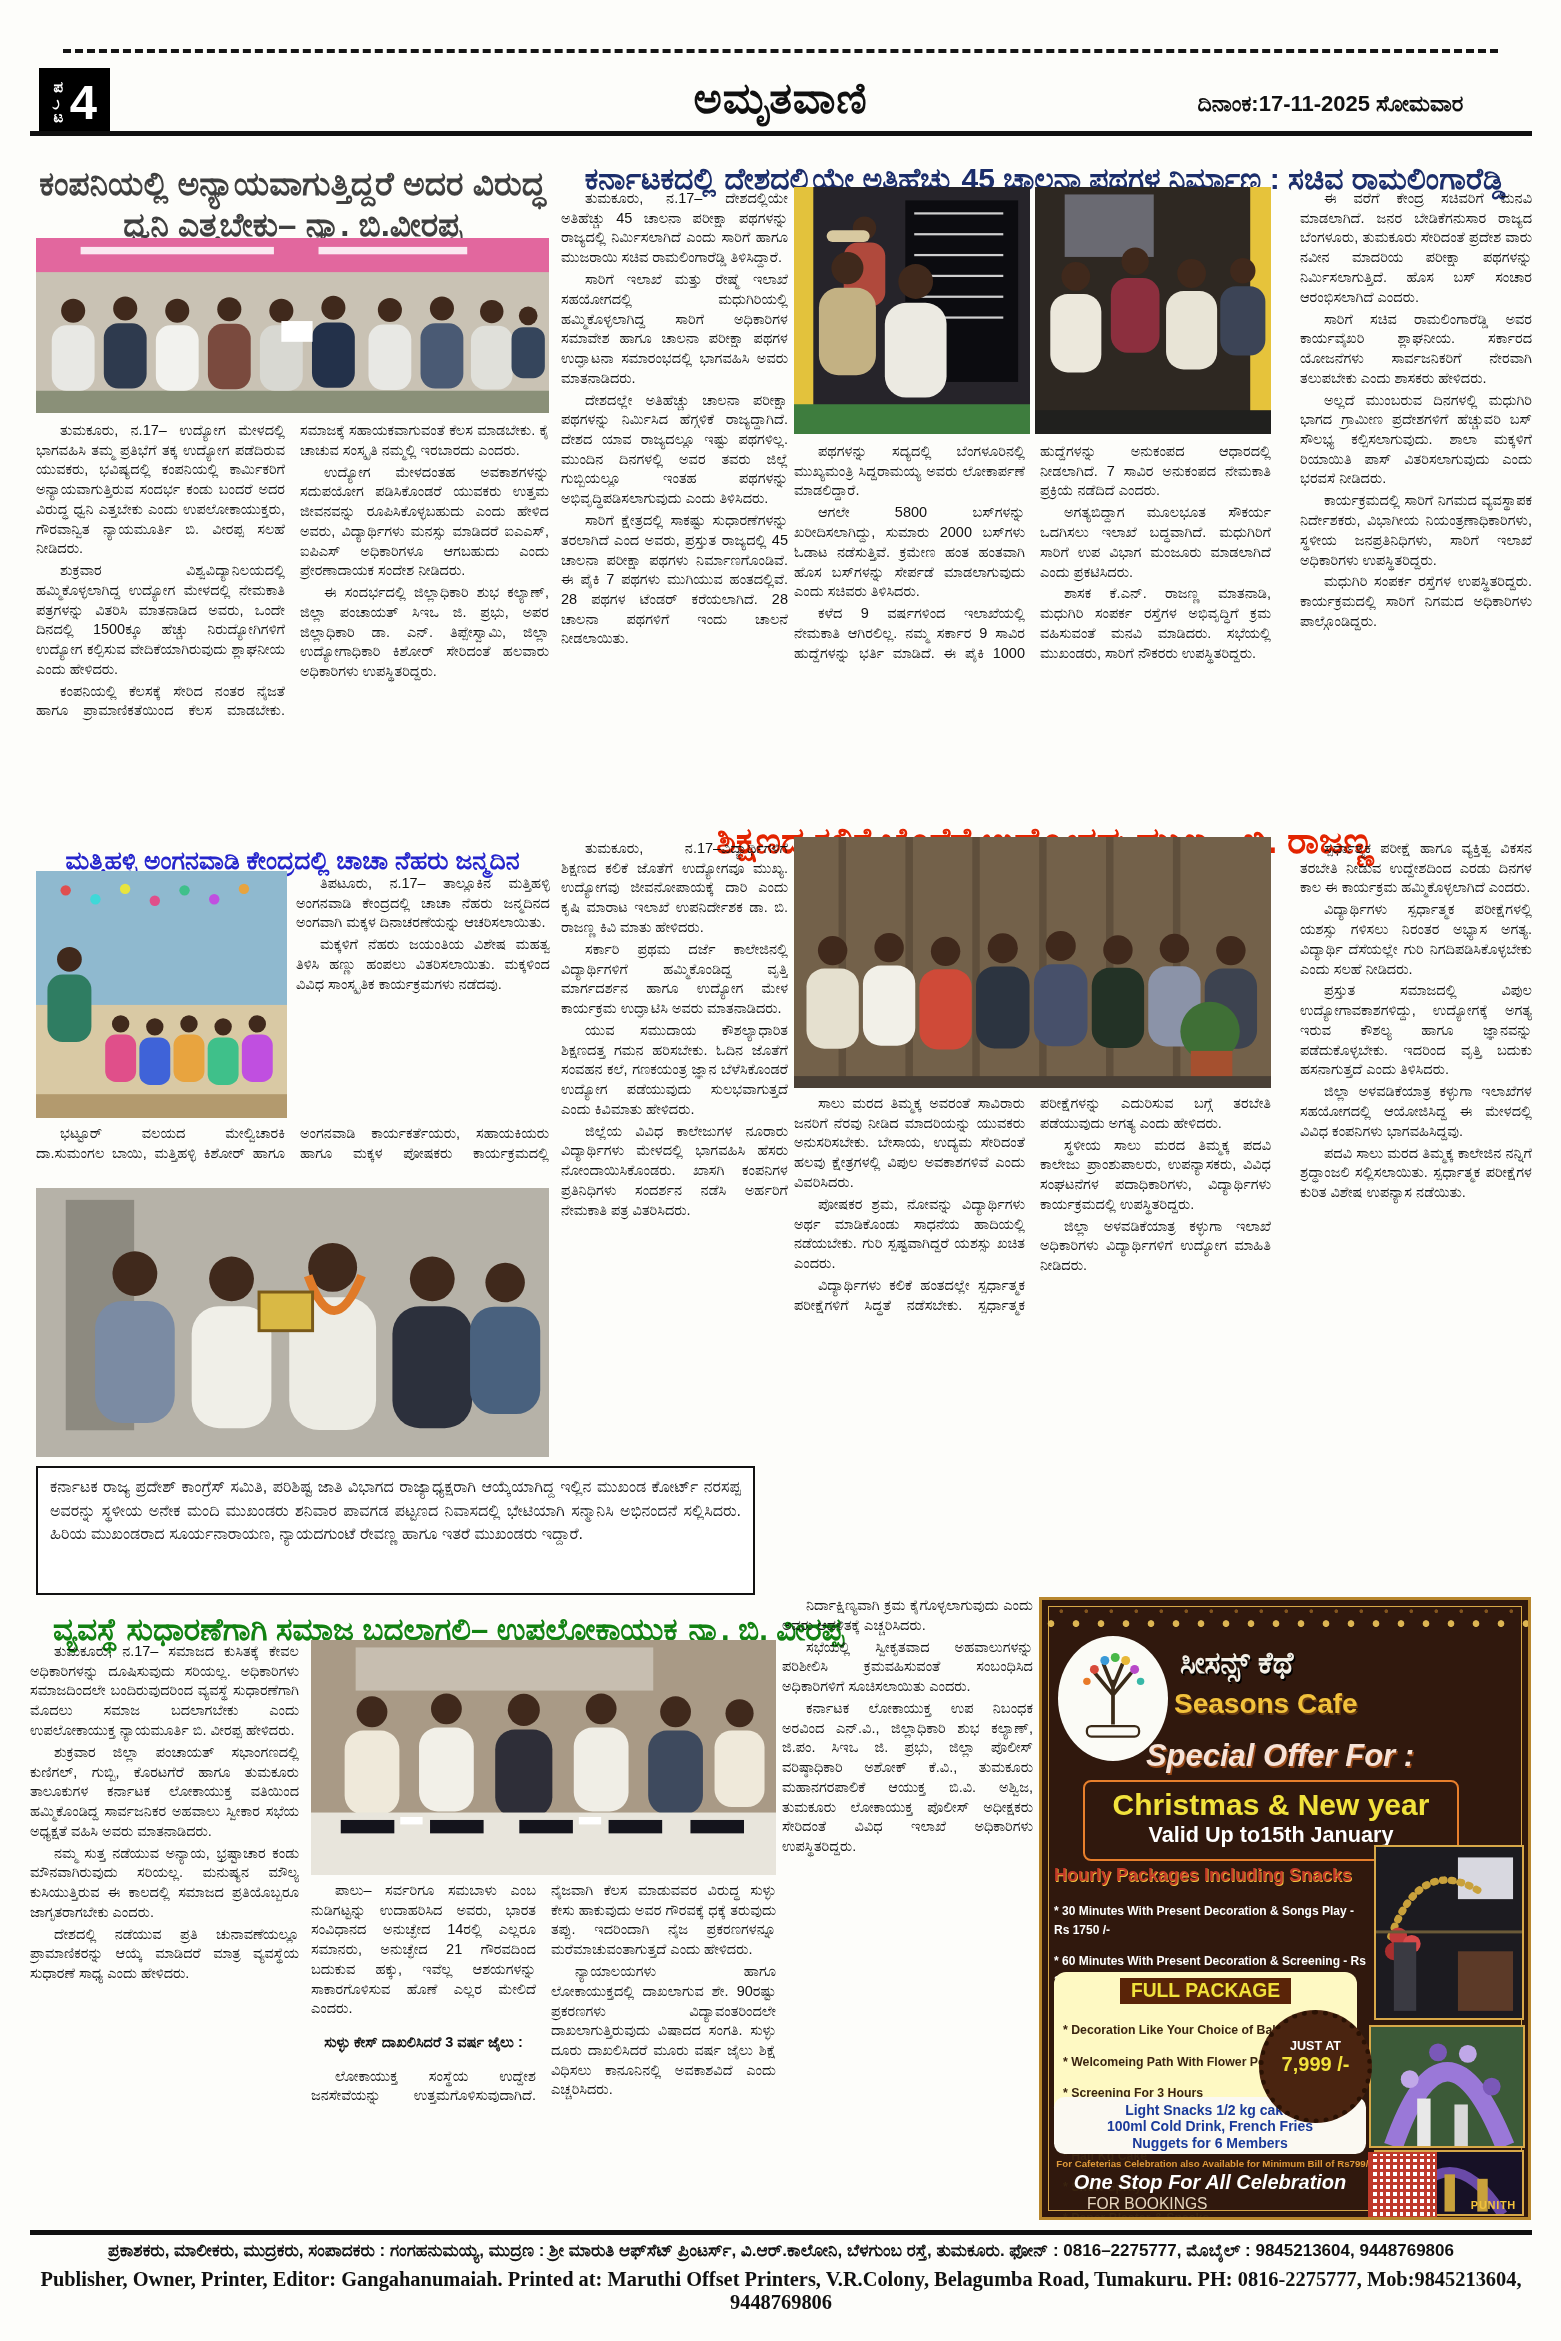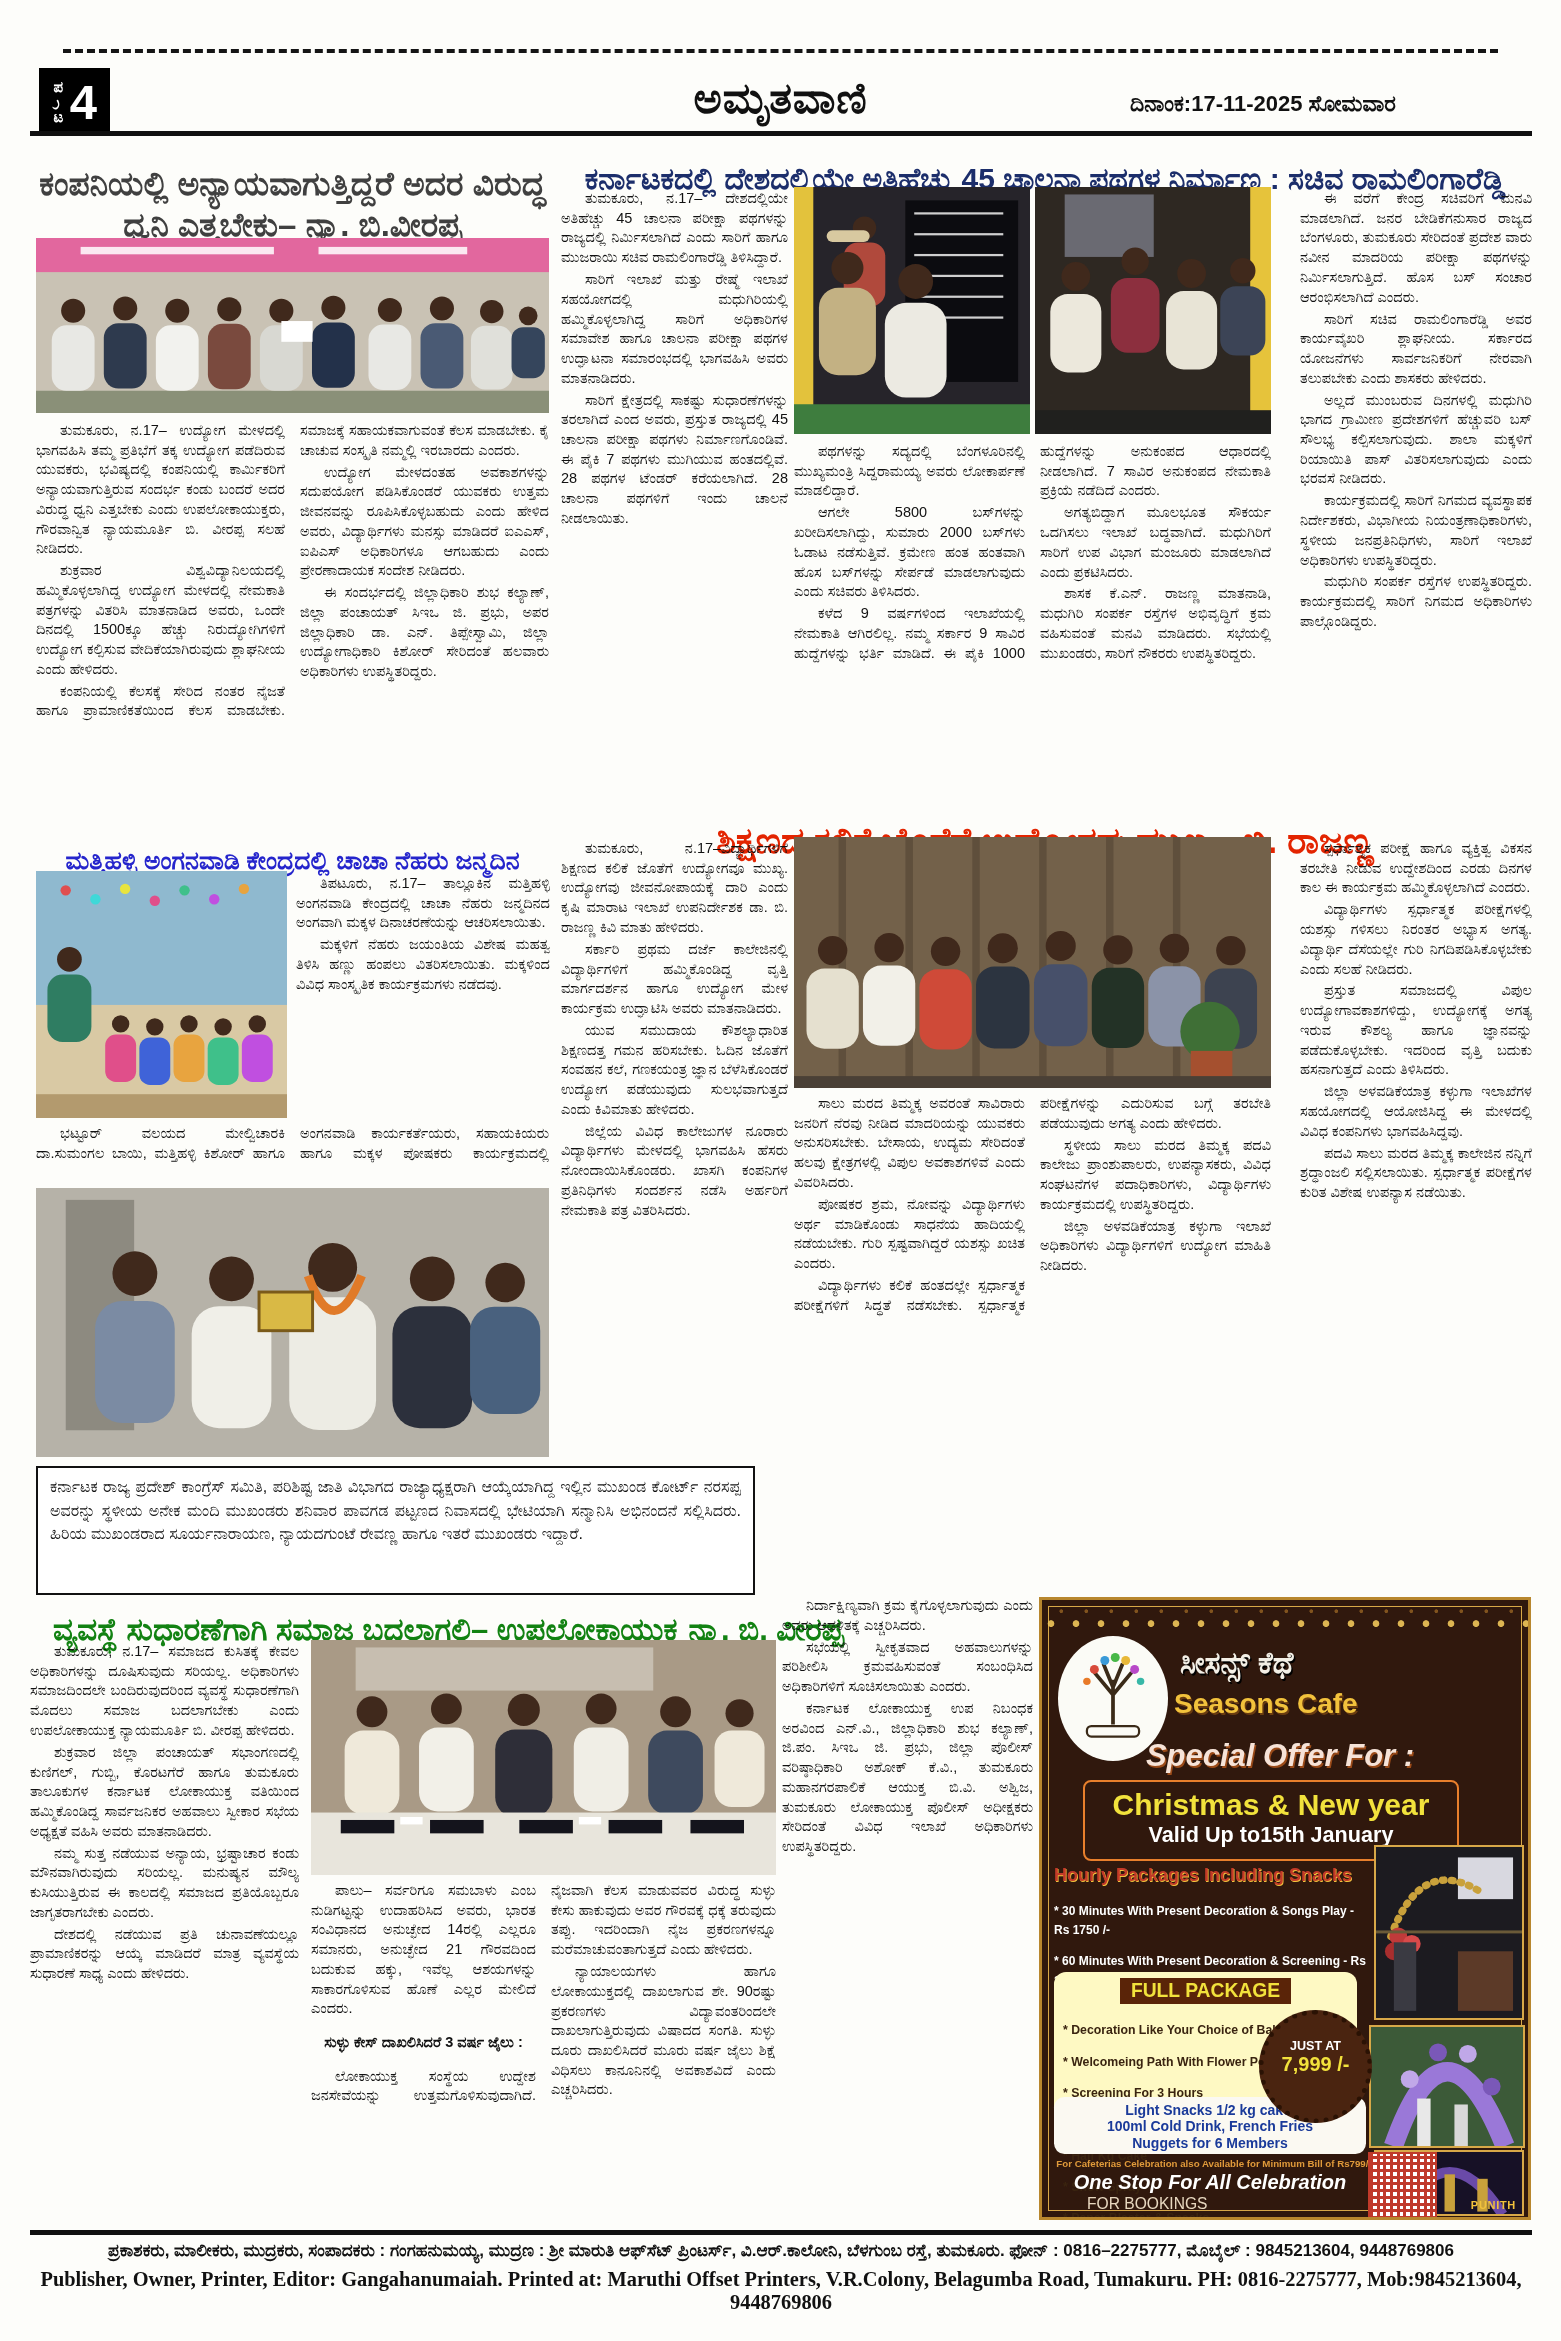--- a/index.html
+++ b/index.html
@@ -6,21 +6,21 @@
   body{width:1561px;height:2342px;position:relative;background:#fdfdfa;
        font-family:"Liberation Sans",sans-serif;color:#111;overflow:hidden;}
   .abs{position:absolute;}
   
   .topdash{left:63px;top:49px;width:1435px;border-top:4.5px dashed #151515;}
   .pagebox{left:39px;top:68px;width:71px;height:68px;background:#000;color:#fff;
            display:flex;align-items:center;justify-content:center;gap:3px;}
   .pagebox .lbl{font-size:15px;font-weight:bold;writing-mode:vertical-rl;text-orientation:upright;line-height:1;}
   .pagebox .num{font-size:49px;font-weight:900;line-height:1;}
   .masthead{left:0;top:74px;width:1561px;text-align:center;font-size:43px;font-weight:900;letter-spacing:0.7px;}
-  .dateline{left:1130px;top:91px;width:401px;text-align:left;font-size:22px;font-weight:bold;}
+  .dateline{left:1130px;top:91px;width:401px;text-align:center;font-size:22px;font-weight:bold;}
   .toprule{left:30px;top:131px;width:1502px;height:4.5px;background:#101010;}
   
   .hl{font-weight:900;text-align:center;line-height:1.25;}
   .hl-a{left:30px;top:141px;width:525px;font-size:33px;color:#404040;}
   .hl-b{left:559px;top:140px;width:972px;font-size:30px;color:#1c2e6b;}
   .hl-c{left:559px;top:794px;width:972px;font-size:36px;color:#e32400;}
   .hl-d{left:30px;top:828px;width:525px;font-size:25px;color:#2525cc;}
   .hl-e{left:36px;top:1590px;width:825px;font-size:31px;color:#128212;}
   
   .col{position:absolute;text-align:justify;overflow:hidden;font-size:14.5px;line-height:1.36;}
@@ -123,20 +123,21 @@
     <p>ಶುಕ್ರವಾರ ವಿಶ್ವವಿದ್ಯಾನಿಲಯದಲ್ಲಿ ಹಮ್ಮಿಕೊಳ್ಳಲಾಗಿದ್ದ ಉದ್ಯೋಗ ಮೇಳದಲ್ಲಿ ನೇಮಕಾತಿ ಪತ್ರಗಳನ್ನು ವಿತರಿಸಿ ಮಾತನಾಡಿದ ಅವರು, ಒಂದೇ ದಿನದಲ್ಲಿ 1500ಕ್ಕೂ ಹೆಚ್ಚು ನಿರುದ್ಯೋಗಿಗಳಿಗೆ ಉದ್ಯೋಗ ಕಲ್ಪಿಸುವ ವೇದಿಕೆಯಾಗಿರುವುದು ಶ್ಲಾಘನೀಯ ಎಂದು ಹೇಳಿದರು.</p>
     <p>ಕಂಪನಿಯಲ್ಲಿ ಕೆಲಸಕ್ಕೆ ಸೇರಿದ ನಂತರ ನೈಜತೆ ಹಾಗೂ ಪ್ರಾಮಾಣಿಕತೆಯಿಂದ ಕೆಲಸ ಮಾಡಬೇಕು. ಸಮಾಜಕ್ಕೆ ಸಹಾಯಕವಾಗುವಂತೆ ಕೆಲಸ ಮಾಡಬೇಕು. ಕೈ ಚಾಚುವ ಸಂಸ್ಕೃತಿ ನಮ್ಮಲ್ಲಿ ಇರಬಾರದು ಎಂದರು.</p>
     <p>ಉದ್ಯೋಗ ಮೇಳದಂತಹ ಅವಕಾಶಗಳನ್ನು ಸದುಪಯೋಗ ಪಡಿಸಿಕೊಂಡರೆ ಯುವಕರು ಉತ್ತಮ ಜೀವನವನ್ನು ರೂಪಿಸಿಕೊಳ್ಳಬಹುದು ಎಂದು ಹೇಳಿದ ಅವರು, ವಿದ್ಯಾರ್ಥಿಗಳು ಮನಸ್ಸು ಮಾಡಿದರೆ ಐಎಎಸ್, ಐಪಿಎಸ್ ಅಧಿಕಾರಿಗಳೂ ಆಗಬಹುದು ಎಂದು ಪ್ರೇರಣಾದಾಯಕ ಸಂದೇಶ ನೀಡಿದರು.</p>
     <p>ಈ ಸಂದರ್ಭದಲ್ಲಿ ಜಿಲ್ಲಾಧಿಕಾರಿ ಶುಭ ಕಲ್ಯಾಣ್, ಜಿಲ್ಲಾ ಪಂಚಾಯತ್ ಸಿಇಒ ಜಿ. ಪ್ರಭು, ಅಪರ ಜಿಲ್ಲಾಧಿಕಾರಿ ಡಾ. ಎನ್. ತಿಪ್ಪೇಸ್ವಾಮಿ, ಜಿಲ್ಲಾ ಉದ್ಯೋಗಾಧಿಕಾರಿ ಕಿಶೋರ್ ಸೇರಿದಂತೆ ಹಲವಾರು ಅಧಿಕಾರಿಗಳು ಉಪಸ್ಥಿತರಿದ್ದರು.</p>
   </div>
 
 <h1 class="abs hl hl-b">ಕರ್ನಾಟಕದಲ್ಲಿ ದೇಶದಲ್ಲಿಯೇ ಅತಿಹೆಚ್ಚು 45 ಚಾಲನಾ ಪಥಗಳ ನಿರ್ಮಾಣ : ಸಚಿವ ರಾಮಲಿಂಗಾರೆಡ್ಡಿ</h1>
 <div class="col" style="left:561px;top:189px;width:227px;height:595px;">
     <p>ತುಮಕೂರು, ನ.17– ದೇಶದಲ್ಲಿಯೇ ಅತಿಹೆಚ್ಚು 45 ಚಾಲನಾ ಪರೀಕ್ಷಾ ಪಥಗಳನ್ನು ರಾಜ್ಯದಲ್ಲಿ ನಿರ್ಮಿಸಲಾಗಿದೆ ಎಂದು ಸಾರಿಗೆ ಹಾಗೂ ಮುಜರಾಯಿ ಸಚಿವ ರಾಮಲಿಂಗಾರೆಡ್ಡಿ ತಿಳಿಸಿದ್ದಾರೆ.</p>
     <p>ಸಾರಿಗೆ ಇಲಾಖೆ ಮತ್ತು ರೇಷ್ಮೆ ಇಲಾಖೆ ಸಹಯೋಗದಲ್ಲಿ ಮಧುಗಿರಿಯಲ್ಲಿ ಹಮ್ಮಿಕೊಳ್ಳಲಾಗಿದ್ದ ಸಾರಿಗೆ ಅಧಿಕಾರಿಗಳ ಸಮಾವೇಶ ಹಾಗೂ ಚಾಲನಾ ಪರೀಕ್ಷಾ ಪಥಗಳ ಉದ್ಘಾಟನಾ ಸಮಾರಂಭದಲ್ಲಿ ಭಾಗವಹಿಸಿ ಅವರು ಮಾತನಾಡಿದರು.</p>
+    <p>ದೇಶದಲ್ಲೇ ಅತಿಹೆಚ್ಚು ಚಾಲನಾ ಪರೀಕ್ಷಾ ಪಥಗಳನ್ನು ನಿರ್ಮಿಸಿದ ಹೆಗ್ಗಳಿಕೆ ರಾಜ್ಯದ್ದಾಗಿದೆ. ದೇಶದ ಯಾವ ರಾಜ್ಯದಲ್ಲೂ ಇಷ್ಟು ಪಥಗಳಿಲ್ಲ. ಮುಂದಿನ ದಿನಗಳಲ್ಲಿ ಅವರ ತವರು ಜಿಲ್ಲೆ ಗುಬ್ಬಿಯಲ್ಲೂ ಇಂತಹ ಪಥಗಳನ್ನು ಅಭಿವೃದ್ಧಿಪಡಿಸಲಾಗುವುದು ಎಂದು ತಿಳಿಸಿದರು.</p>
     <p>ಸಾರಿಗೆ ಕ್ಷೇತ್ರದಲ್ಲಿ ಸಾಕಷ್ಟು ಸುಧಾರಣೆಗಳನ್ನು ತರಲಾಗಿದೆ ಎಂದ ಅವರು, ಪ್ರಸ್ತುತ ರಾಜ್ಯದಲ್ಲಿ 45 ಚಾಲನಾ ಪರೀಕ್ಷಾ ಪಥಗಳು ನಿರ್ಮಾಣಗೊಂಡಿವೆ. ಈ ಪೈಕಿ 7 ಪಥಗಳು ಮುಗಿಯುವ ಹಂತದಲ್ಲಿವೆ. 28 ಪಥಗಳ ಟೆಂಡರ್ ಕರೆಯಲಾಗಿದೆ. 28 ಚಾಲನಾ ಪಥಗಳಿಗೆ ಇಂದು ಚಾಲನೆ ನೀಡಲಾಯಿತು.</p>
   </div>
 <div class="ph" style="left:794px;top:187px;width:236px;height:247px;">
   <svg viewBox="0 0 318 332" preserveAspectRatio="none">
     <rect width="318" height="332" fill="#26242a"></rect>
     <rect x="0" width="26" height="332" fill="#e3c23c"></rect>
     <rect x="150" y="18" width="152" height="244" fill="#0c0c10"></rect>
     <rect x="162" y="34" width="120" height="3" fill="#cfcfcf"></rect>
     <rect x="162" y="62" width="120" height="3" fill="#cfcfcf"></rect>
     <rect x="162" y="90" width="120" height="3" fill="#cfcfcf"></rect>

